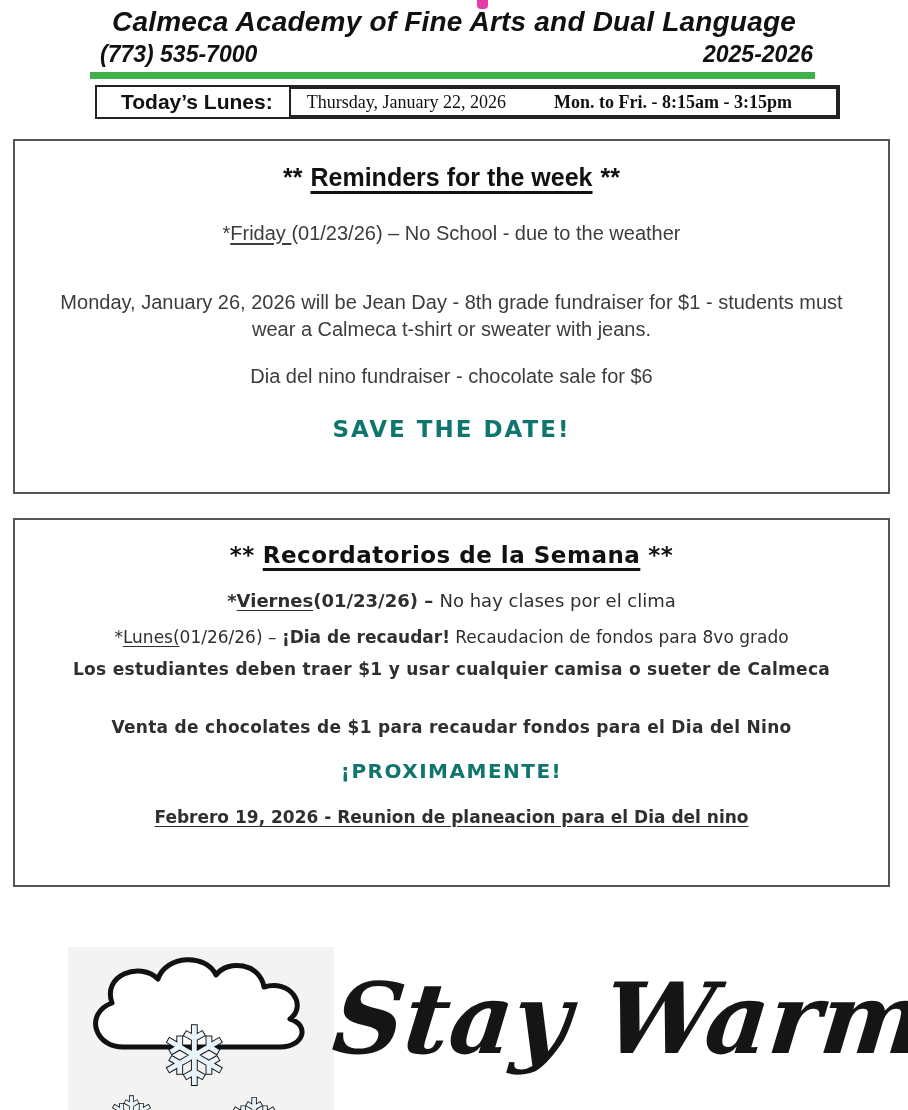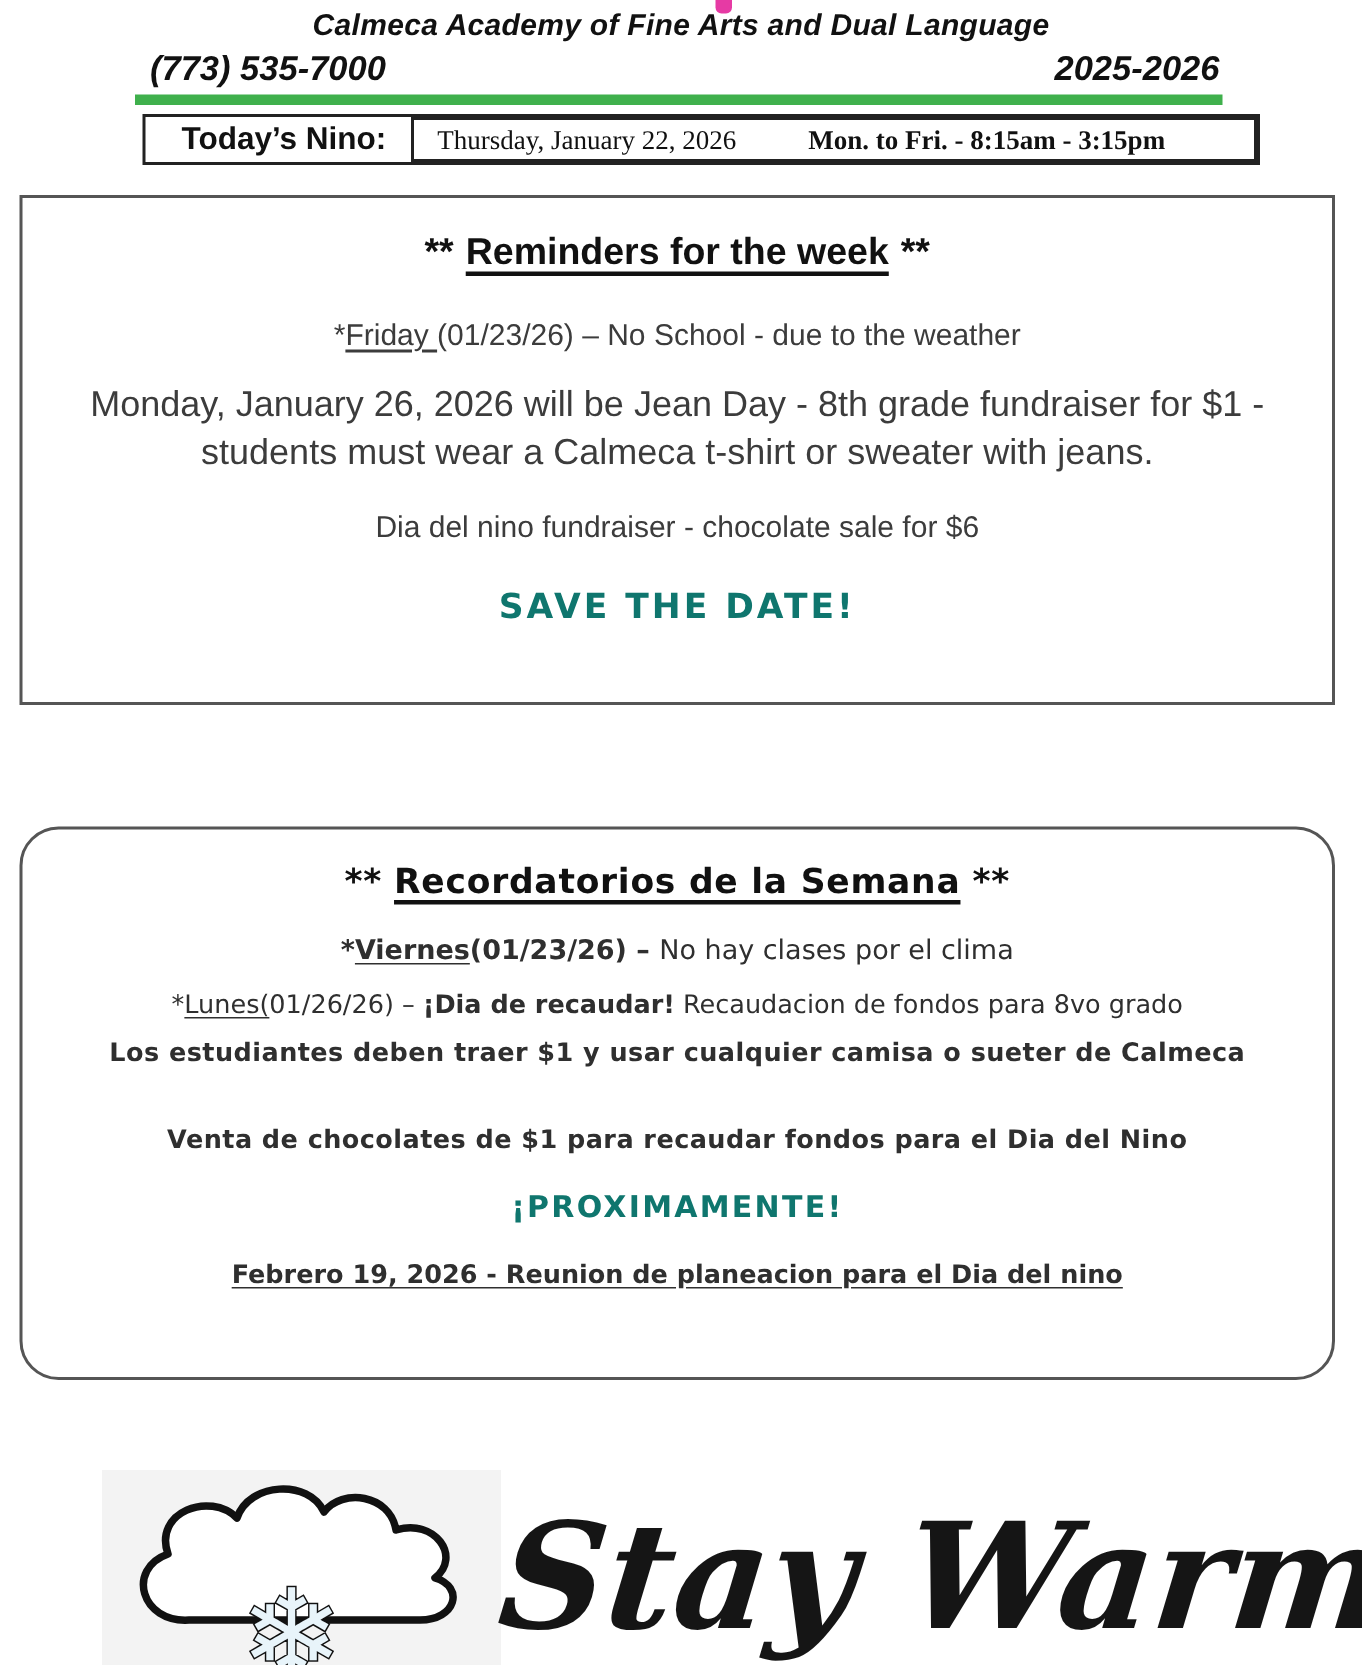--- a/index.html
+++ b/index.html
@@ -5,21 +5,21 @@
   html,body { margin:0; padding:0; }
   body {
     width:908px; height:1110px; position:relative; overflow:hidden;
     background:#ffffff; font-family:"Liberation Sans", sans-serif; color:#111;
   }
   .top-fragment { position:absolute; top:0; left:477px; width:11px; height:9px;
     background:#e63aa4; border-radius:0 0 4px 4px; }
 
   
   .header { text-align:center; padding-top:6px; }
-  .school-name { font-size:20px; font-weight:bold; font-style:italic; letter-spacing:.2px; }
+  .school-name { font-size:28px; font-weight:bold; font-style:italic; letter-spacing:.2px; }
   .info-row { display:flex; justify-content:space-between; align-items:baseline;
     padding:3px 95px 0 100px; }
   .phone, .year { font-size:23px; font-weight:bold; font-style:italic; }
   .bulletin { font-size:25px; font-weight:bold; font-style:italic; color:#ff1f1f;
     text-decoration:underline; text-underline-offset:3px; }
   .green-bar { height:7px; background:#3fb04c; width:725px; margin:4px 0 0 90px; }
 
   
   .date-bar { display:flex; border:2px solid #222; margin:6px 68px 0 95px; align-items:stretch; }
   .date-label { font-size:21px; font-weight:bold; padding:3px 16px 3px 24px; white-space:nowrap; }
@@ -30,27 +30,27 @@
   
   .notice-box { border:2px solid #555; margin:20px 18px 0 13px; text-align:center;
     padding:14px 24px 50px; background:#fff; }
   .box-heading { font-size:25px; font-weight:bold; margin-top:8px; }
   .stars { font-weight:bold; padding:0 8px; }
   .heading-underline { text-decoration:underline; text-decoration-thickness:3px; text-underline-offset:5px; }
 
   .en-body { color:#3c3c3c; }
   .line-friday { margin-top:30px; font-size:20px; }
   .u { text-decoration:underline; text-underline-offset:3px; }
-  .para-jean { margin:18px auto 0; max-width:845px; font-size:24px; line-height:1.35; }
+  .para-jean { margin:44px auto 0; max-width:845px; font-size:20px; line-height:1.35; }
   .line-choc { margin-top:22px; font-size:20px; }
   .save-date { margin-top:28px; font-size:23px; font-weight:800; letter-spacing:2px;
     font-family:"DejaVu Sans", sans-serif; color:#0f766e; }
   .line-meeting { margin-top:28px; font-size:21px; }
 
-  .es-box { margin-top:81px; padding-bottom:58px;border-radius:26px; }
+  .es-box { margin-top:24px; padding-bottom:58px; }
   .es-heading { font-size:23px; letter-spacing:.5px; font-family:"DejaVu Sans", sans-serif; }
   .es-body { color:#2f2f2f; font-family:"DejaVu Sans", sans-serif; }
   .line-viernes { margin-top:22px; font-size:18px; font-weight:600; }
   .line-viernes .rest { font-weight:400; }
   .line-lunes { margin-top:16px; font-size:17px; font-weight:500; }
   .line-lunes .b { font-weight:800; }
   .line-jeans { margin-top:12px; font-size:17px; font-weight:700; letter-spacing:.3px; }
   .line-choc-es { margin-top:38px; font-size:17px; font-weight:700; letter-spacing:.3px; }
   .proximamente { margin-top:22px; font-size:20px; font-weight:800; letter-spacing:1.5px; }
   .line-reunion { margin-top:24px; font-size:17px; font-weight:700;
@@ -72,21 +72,21 @@
 <div class="header">
   <div class="school-name">Calmeca Academy of Fine Arts and Dual Language</div>
   <div class="info-row">
     <span class="phone">(773) 535-7000</span>
     <span class="year">2025-2026</span>
   </div>
   <div class="green-bar"></div>
 </div>
 
 <div class="date-bar">
-  <div class="date-label">Today’s Nino:</div>
+  <div class="date-label">Today’s Lunes:</div>
   <div class="date-inner">
     <span class="date-value">Thursday, January 22, 2026</span>
     <span class="hours">Mon. to Fri. - 8:15am - 3:15pm</span>
   </div>
 </div>
 
 <div class="notice-box en-box">
   <div class="box-heading">
     <span class="stars">**</span><span class="heading-underline">Reminders for the week</span><span class="stars">**</span>
   </div>

